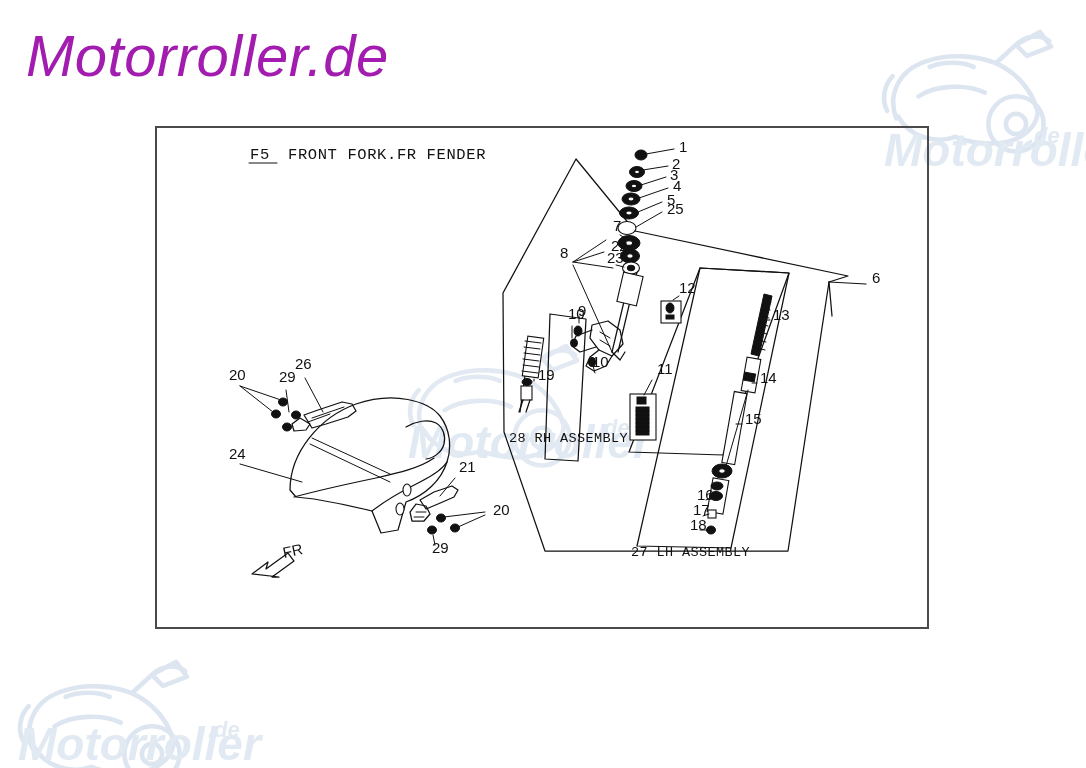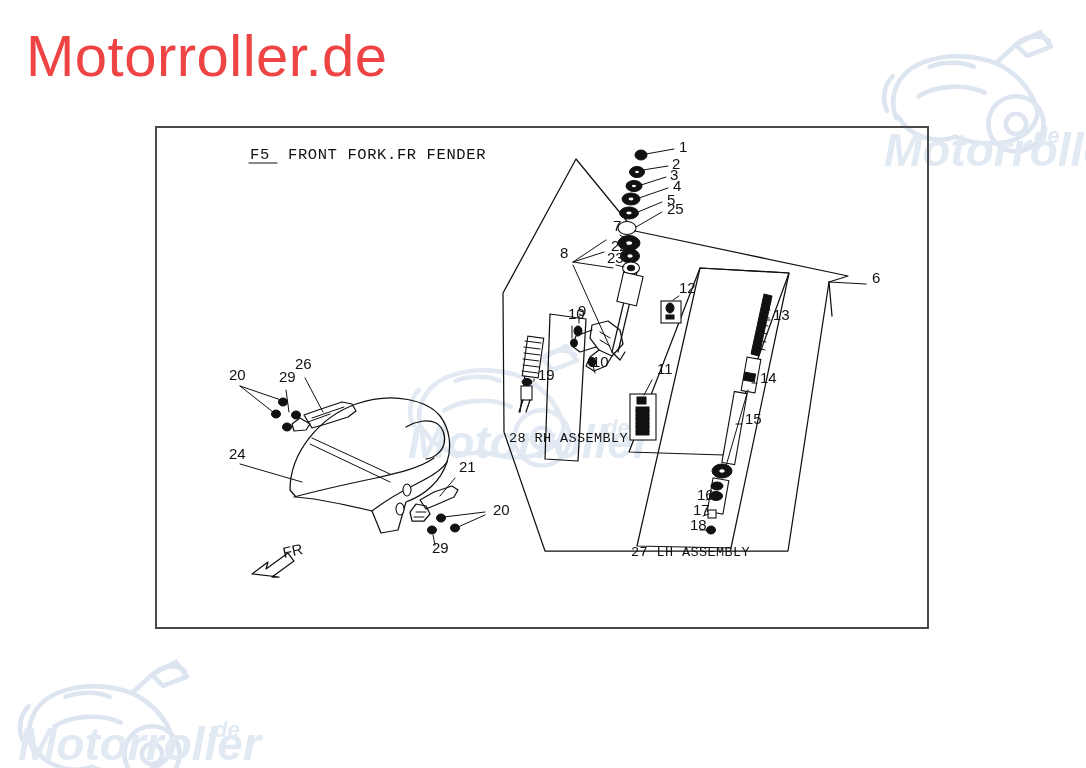--- a/index.html
+++ b/index.html
@@ -15,26 +15,27 @@
     font-family: "Liberation Sans", sans-serif;
   }
   #stage {
     position: absolute;
     left: 0; top: 0;
     width: 1086px;
     height: 768px;
   }
   .wm-text {
     position: absolute;
-    color: #ef4444;
+    color: #a21caf;
     font-family: "Liberation Sans", sans-serif;
     font-weight: 400;
     letter-spacing: 0.5px;
     white-space: nowrap;
     user-select: none;
+    font-style: italic;
   }
   #wm-top-left {
     left: 26px;
     top: 22px;
     font-size: 58px;
   }
   svg.layer {
     position: absolute;
     left: 0; top: 0;
     width: 1086px;

